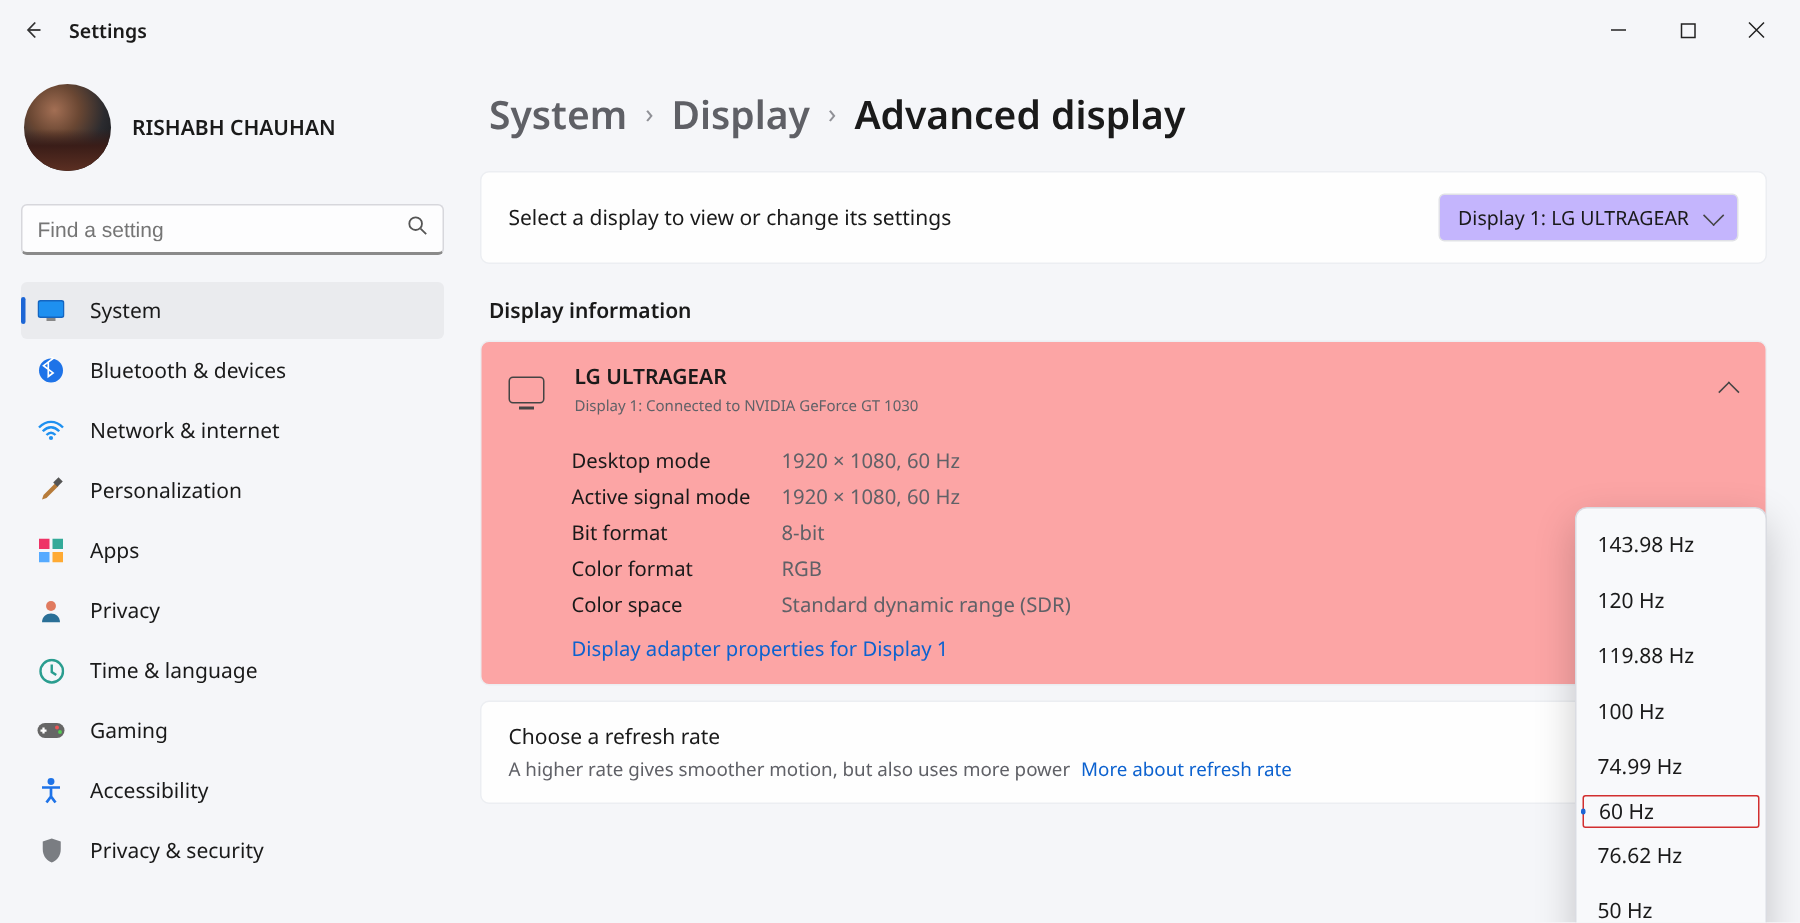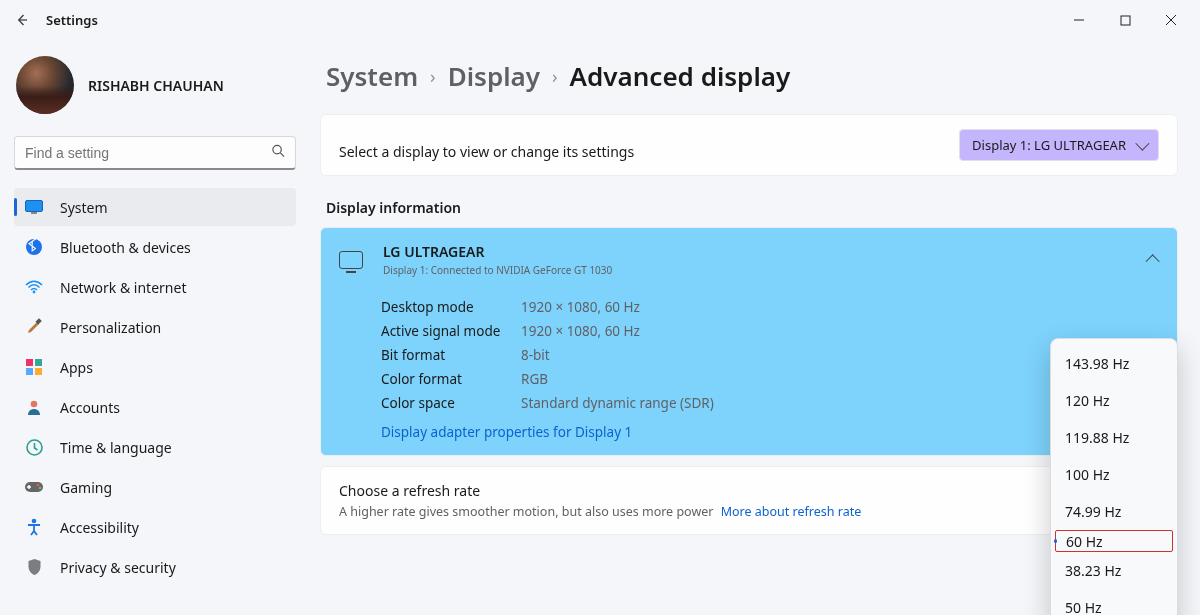--- a/index.html
+++ b/index.html
@@ -123,38 +123,38 @@
   .breadcrumb .bc-sep { color: #909197; font-size: 18px; }
   .breadcrumb .bc-cur { font-weight: 600; }
   .card {
     background: #fefefe;
     border: 1px solid #eceef2;
     border-radius: 6px;
     padding: 14px 18px;
     margin-bottom: 22px;
   }
   .selector-row {
-    display: flex; align-items: flex-end;
+    display: flex; align-items: center;
     justify-content: space-between;
   }
   .display-select {
     display: flex; align-items: center; gap: 10px;
     padding: 6px 12px;
     border: 1px solid #e0e1e6;
     border-radius: 4px;
     background: #c4b5fd;
     font-size: 13px;
     cursor: pointer;
   }
   .section-title {
     font-weight: 600; font-size: 14px;
     margin: 0 0 10px 6px;
   }
   .info-card {
-    background: #7dd3fc;
+    background: #fca5a5;
     border: 1px solid #eceef2;
     border-radius: 6px;
     margin-bottom: 10px;
   }
   .info-head {
     display: flex; align-items: center; gap: 20px;
     padding: 14px 18px;
   }
   .mon-icon {
     width: 24px; height: 18px;
@@ -324,21 +324,21 @@
           </span>
           <span>Apps</span>
         </div>
         <div class="nav-item">
           <span class="nicon">
             <svg width="16" height="16">
               <circle cx="8" cy="5" r="3.3" fill="#e07a5f"></circle>
               <path d="M2 16c0-4 3-6 6-6s6 2 6 6" fill="#2a6f97"></path>
             </svg>
           </span>
-          <span>Accounts</span>
+          <span>Privacy</span>
         </div>
         <div class="nav-item">
           <span class="nicon">
             <svg width="17" height="17">
               <circle cx="8.5" cy="8.5" r="7.5" fill="none" stroke="#2a9d8f" stroke-width="1.6"></circle>
               <path d="M8.5 4v5l3 2" stroke="#2a9d8f" stroke-width="1.6" fill="none"></path>
             </svg>
           </span>
           <span>Time &amp; language</span>
         </div>
@@ -427,17 +427,17 @@
       </div>
     </div>
 
     <div class="popup" id="rate-popup">
         <div class="opt">143.98 Hz</div>
         <div class="opt">120 Hz</div>
         <div class="opt">119.88 Hz</div>
         <div class="opt">100 Hz</div>
         <div class="opt">74.99 Hz</div>
         <div class="opt sel">60 Hz</div>
-        <div class="opt">38.23 Hz</div>
+        <div class="opt">76.62 Hz</div>
         <div class="opt">50 Hz</div>
       </div>
   </main>
 </div>
 
 </body></html>

